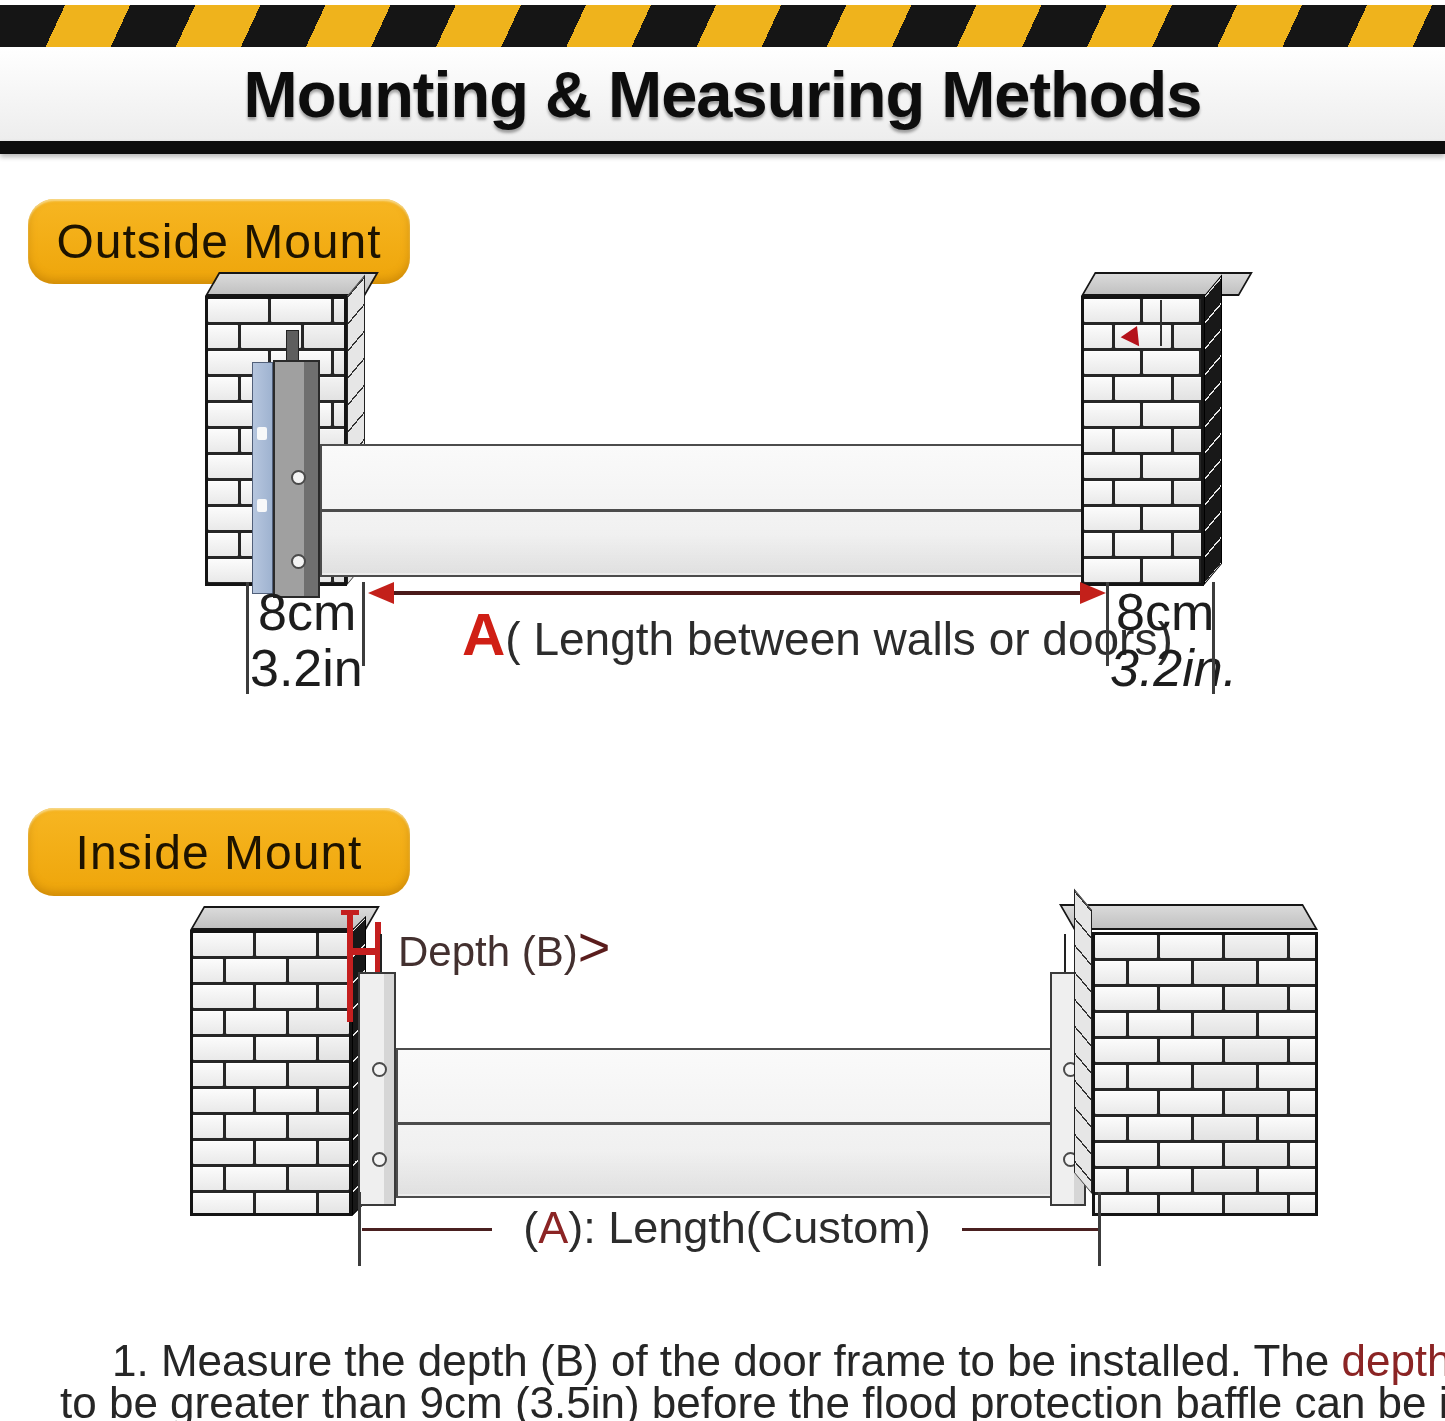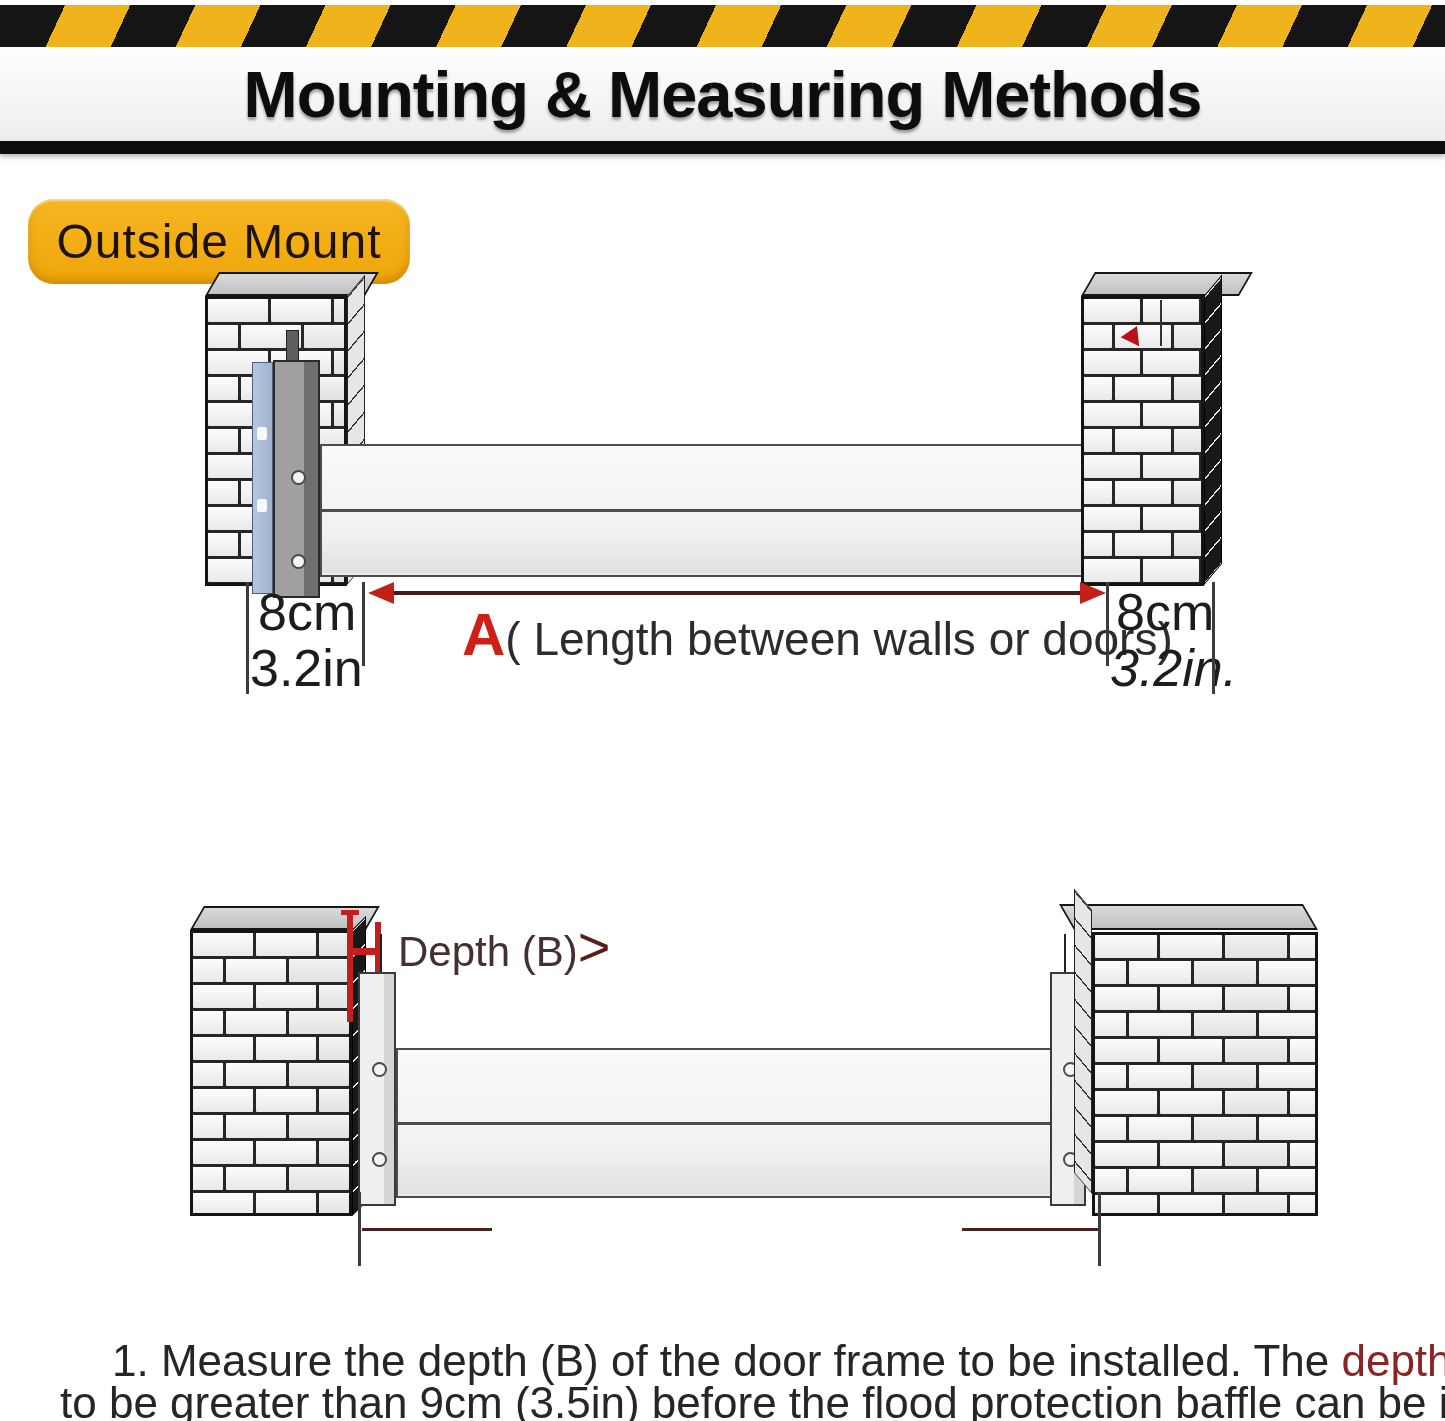--- a/index.html
+++ b/index.html
@@ -252,20 +252,21 @@
     <span class="bigA">A</span>
     <span class="spanrest">( Length between walls or doors)</span>
   </div>
 
   <div class="abs vline" style="left:1106px;top:582px;height:84px;"></div>
   <div class="abs dimtext" style="left:1116px;top:582px;">8cm</div>
   <div class="abs dimtext" style="left:1110px;top:638px;font-style:italic;">3.2in.</div>
   <div class="abs vline" style="left:1212px;top:582px;height:112px;"></div>
 
 
+  <div class="abs badge" style="left:28px;top:808px;height:88px;">Inside Mount</div>
 
   <div class="abs topface" style="left:190px;top:906px;width:176px;height:24px;transform:skewX(-30deg);transform-origin:0 100%;"></div>
   <div class="abs sideface-dark" style="left:352px;top:930px;width:14px;height:286px;transform:skewY(-45deg);transform-origin:0 0;"></div>
   <div class="abs bricks" style="left:190px;top:930px;width:162px;height:286px;">
       <div class="brow" style="height:23px;margin-left:0px">
         <span class="brick" style="width:60px"></span>
         <span class="brick" style="width:60px"></span>
         <span class="brick" style="width:60px"></span>
       </div>
       <div class="brow" style="height:23px;margin-left:-30px">
@@ -412,20 +413,23 @@
       <div class="brow" style="height:23px;margin-left:0px">
         <span class="brick" style="width:62px"></span>
         <span class="brick" style="width:62px"></span>
         <span class="brick" style="width:62px"></span>
         <span class="brick" style="width:62px"></span>
       </div>
     </div>
 
   <div class="abs vline" style="left:358px;top:1192px;height:74px;"></div>
   <div class="abs hseg" style="left:362px;top:1228px;width:130px;"></div>
+  <div class="abs lenlabel" style="left:492px;top:1202px;width:470px;text-align:center;">
+    <span>(</span><span class="dred">A</span><span>): Length(Custom)</span>
+  </div>
   <div class="abs hseg" style="left:962px;top:1228px;width:136px;"></div>
   <div class="abs vline" style="left:1098px;top:1192px;height:74px;"></div>
 
   <div class="abs steps" style="left:112px;top:1336px;">
     <span>1. Measure the depth (B) of the door frame to be installed. The </span><span class="dred">depth (B)</span>
   </div>
   <div class="abs steps" style="left:60px;top:1378px;">
     <span>to be greater than 9cm (3.5in) before the flood protection baffle can be installed.</span>
   </div>
 

